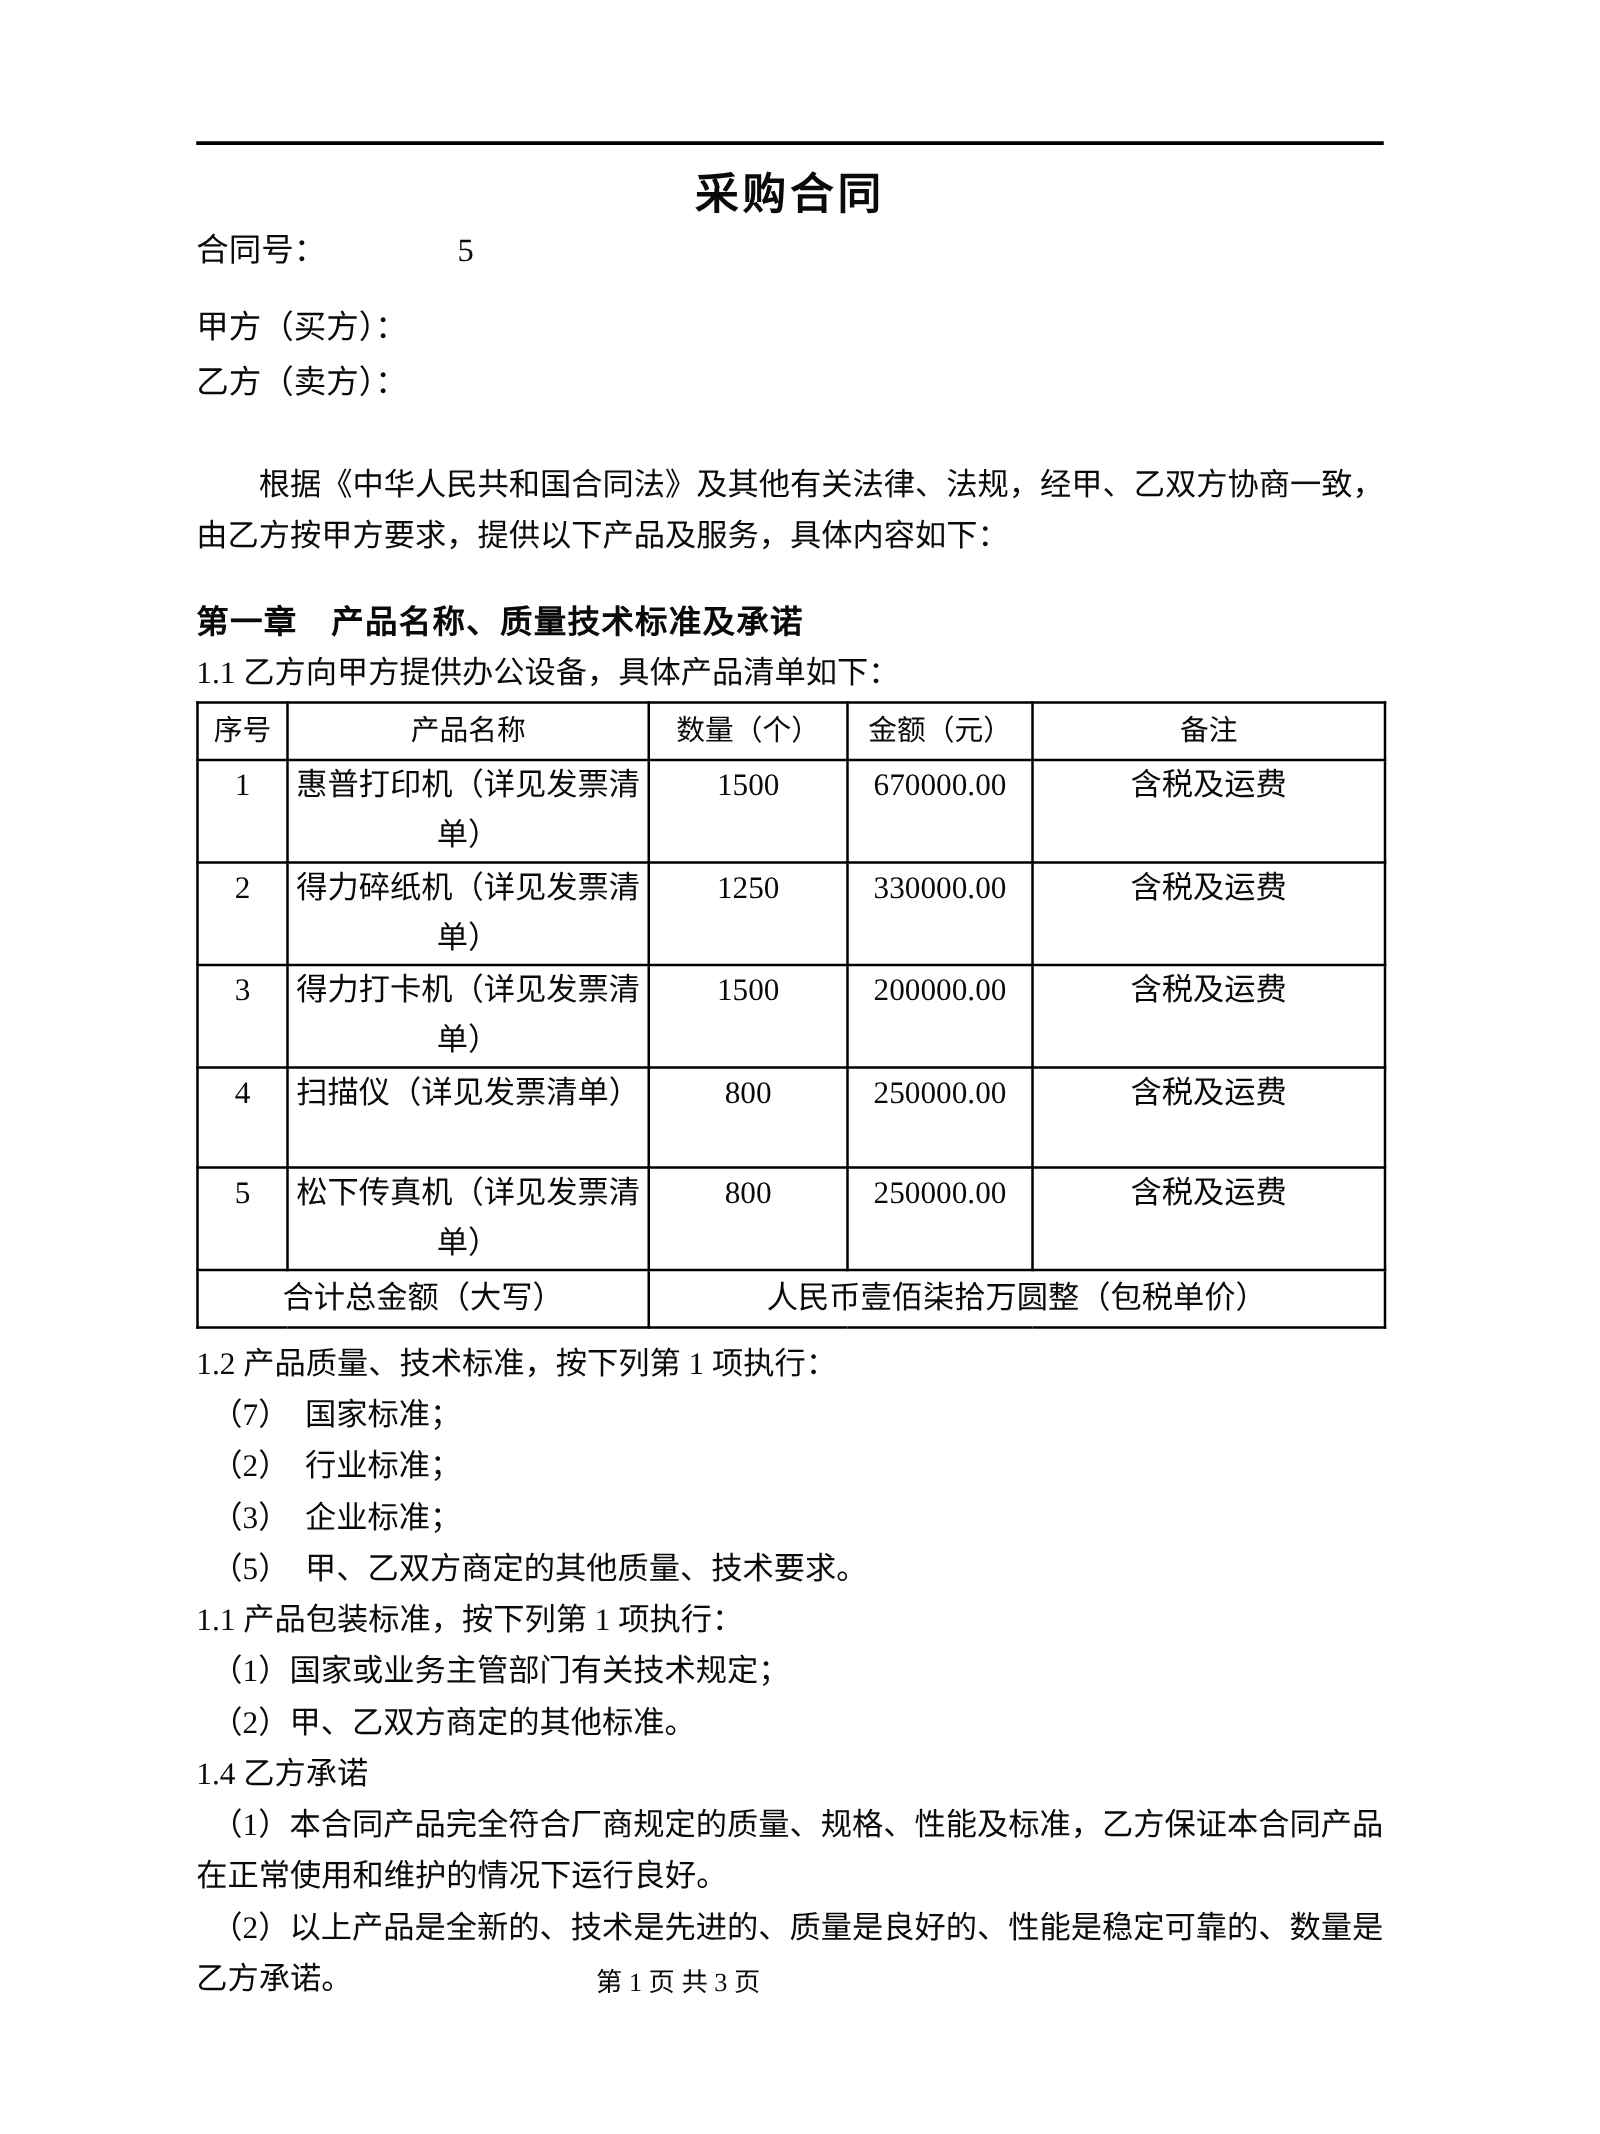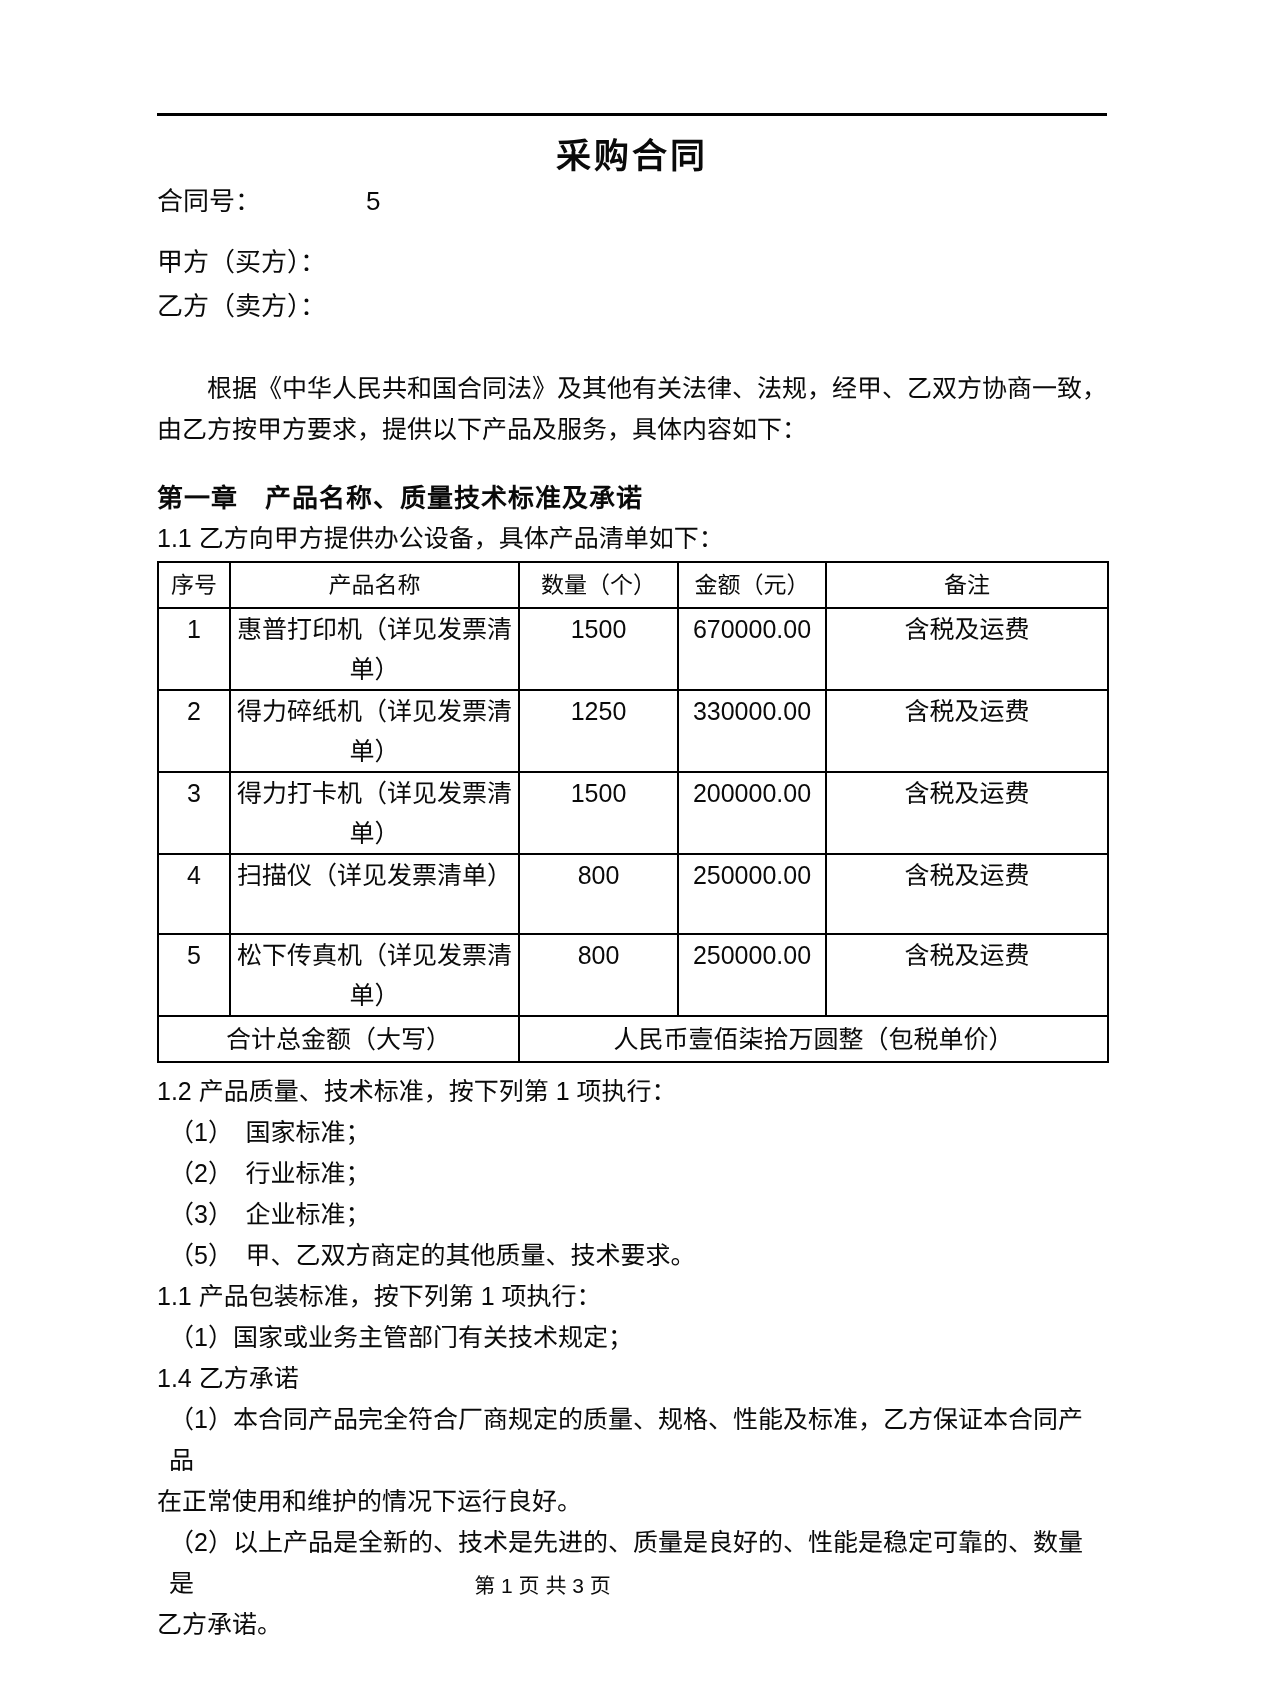--- a/index.html
+++ b/index.html
@@ -1,21 +1,21 @@
 <!DOCTYPE html>
 <html lang="zh-CN"><head>
 <meta charset="utf-8">
 <style>
   html,body{margin:0;padding:0;background:#ffffff;}
   .page{
     position:relative;
     width:1280px;height:1707px;
     background:#ffffff;
     color:#0a0a0a;
-    font-family:Liberation Sans, sans-serif;
+    font-family:Liberation Serif, serif;
     overflow:hidden;
   }
   .content{position:absolute;left:157px;top:0;width:950px;}
   .top-rule{margin-top:113px;height:0;border-top:3px solid #000;}
   .title{font-size:35px;font-weight:700;text-align:center;margin:16px 0 0 0;line-height:48px;letter-spacing:3px;}
   .contract-no{text-align:left;font-size:26px;line-height:34px;margin-top:4px;}
   .contract-no .no-val{display:inline-block;margin-left:105px;}
   .party-wrap{margin-top:22px;}
   .party{font-size:26px;line-height:44px;}
   .intro{margin-top:40px;}
@@ -123,27 +123,28 @@
           <td>含税及运费</td>
         </tr>
         <tr class="total-row">
           <td colspan="2">合计总金额（大写）</td>
           <td colspan="3" class="total-val">人民币壹佰柒拾万圆整（包税单价）</td>
         </tr>
       </tbody>
     </table>
 
     <div class="line" style="margin-top:8px">1.2 产品质量、技术标准，按下列第 1 项执行：</div>
-    <div class="line item">（1）　国家标准；</div>
+    <div class="line item">（7）　国家标准；</div>
     <div class="line item">（2）　行业标准；</div>
     <div class="line item">（3）　企业标准；</div>
     <div class="line item">（5）　甲、乙双方商定的其他质量、技术要求。</div>
 
     <div class="line">1.1 产品包装标准，按下列第 1 项执行：</div>
     <div class="line item">（1）国家或业务主管部门有关技术规定；</div>
+    <div class="line item">（2）甲、乙双方商定的其他标准。</div>
 
     <div class="line">1.4 乙方承诺</div>
     <div class="line item">（1）本合同产品完全符合厂商规定的质量、规格、性能及标准，乙方保证本合同产品</div>
     <div class="line">在正常使用和维护的情况下运行良好。</div>
     <div class="line item">（2）以上产品是全新的、技术是先进的、质量是良好的、性能是稳定可靠的、数量是</div>
     <div class="line">乙方承诺。</div>
 
   </div>
 
   <div class="footer">第 1 页 共 3 页</div>

